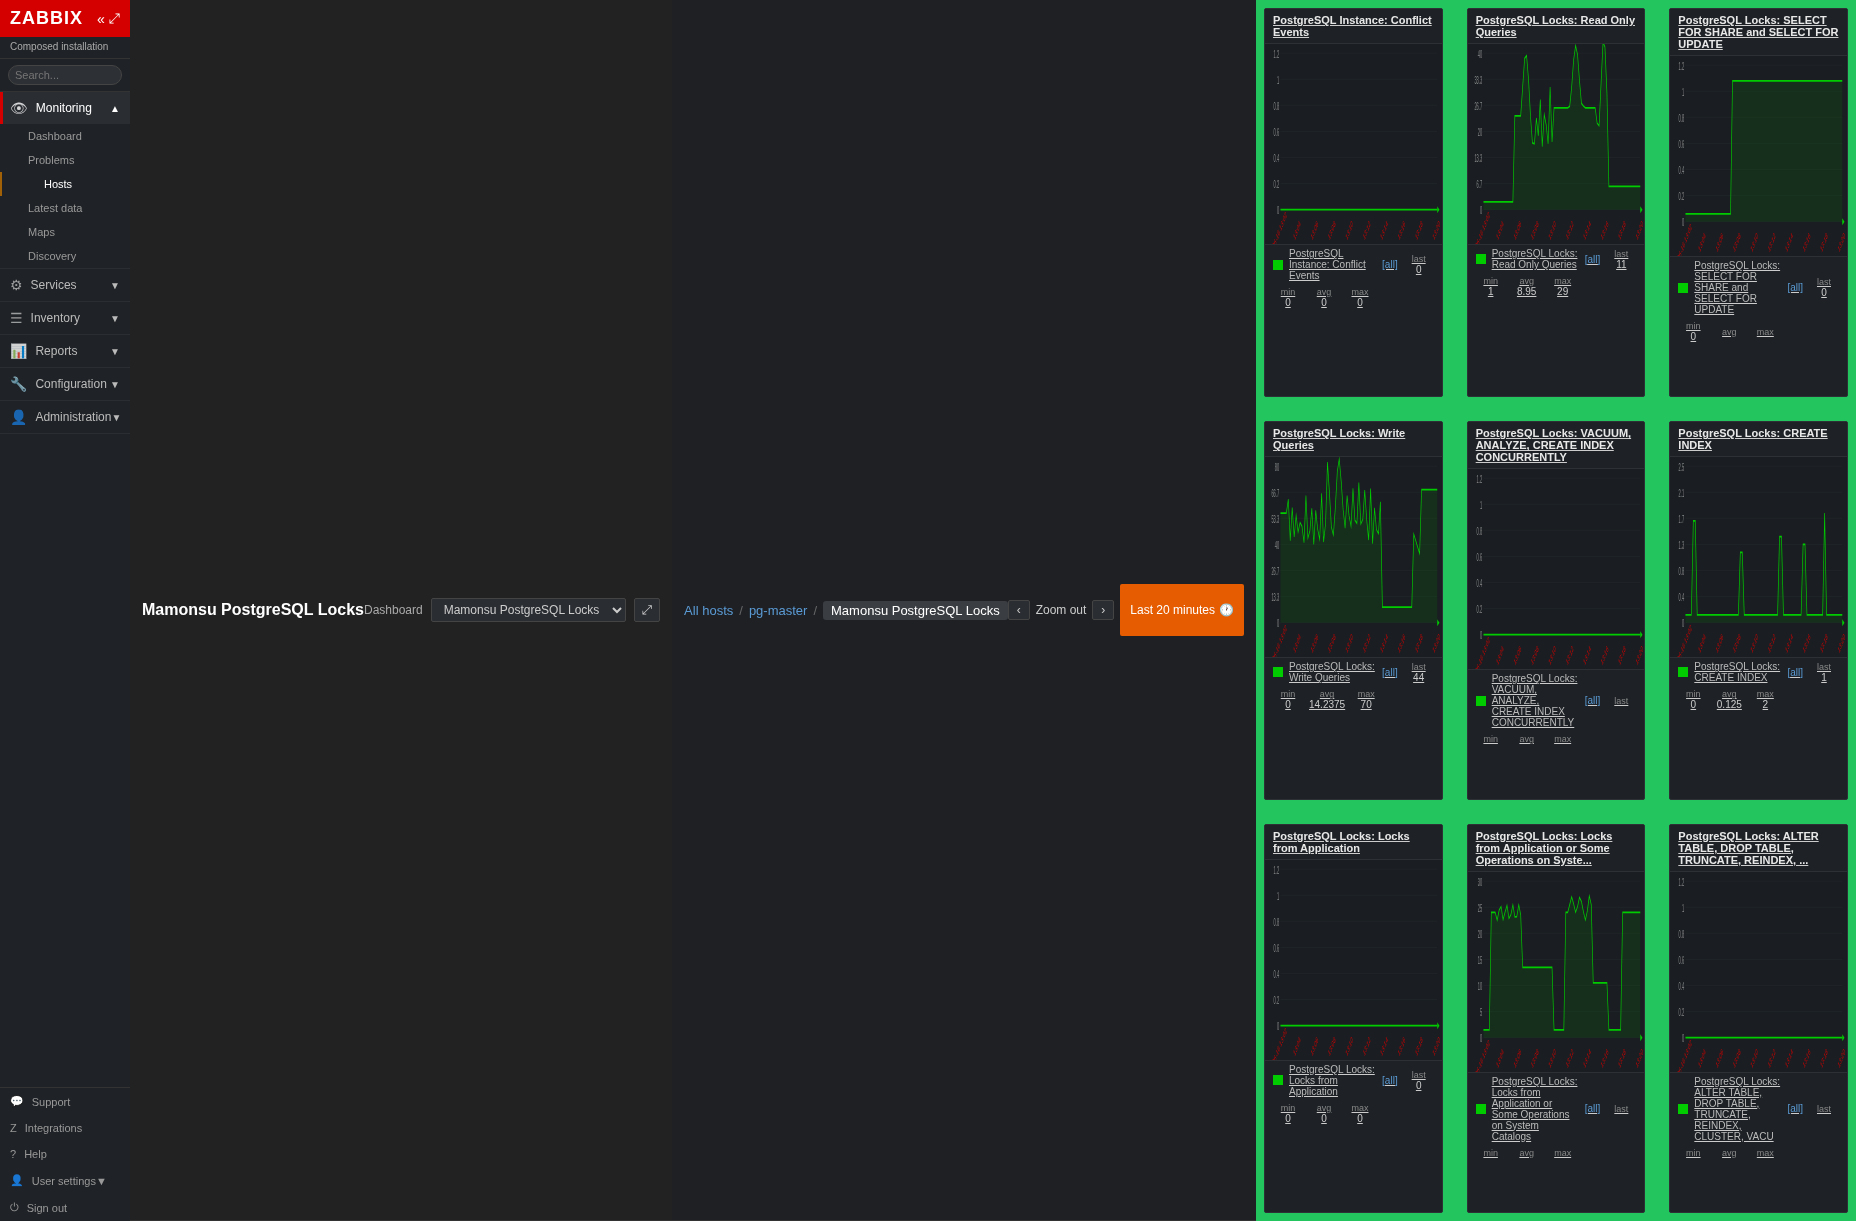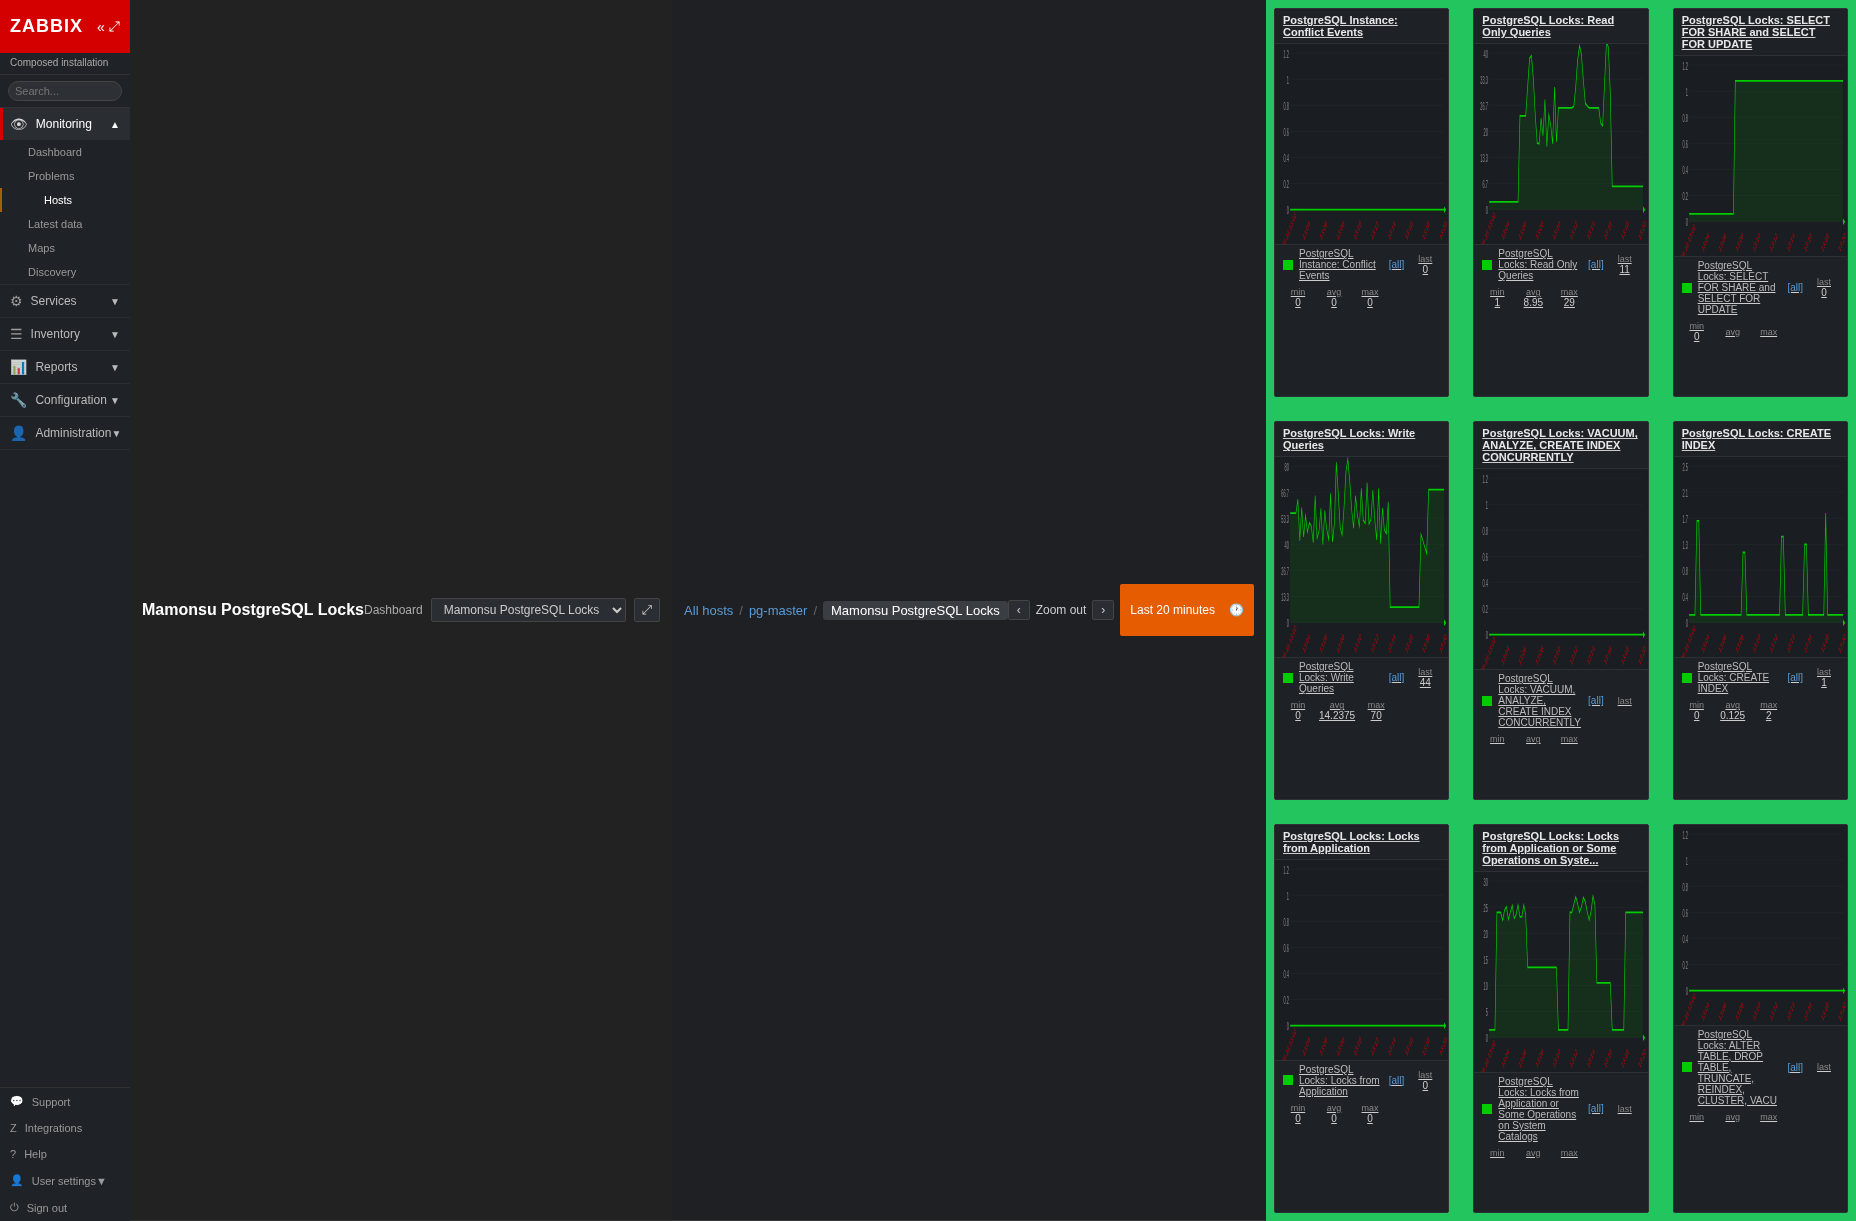--- a/index.html
+++ b/index.html
@@ -3,21 +3,21 @@
   <meta charset="utf-8">
   <style>
     * { box-sizing: border-box; margin: 0; padding: 0; }
     body { background: #1a1a1a; color: #ccc; font-family: Arial, sans-serif; font-size: 12px; overflow: hidden; height: 1221px; width: 1856px; }
 
     
     #sidebar {
       position: fixed; left: 0; top: 0; width: 130px; height: 100%; background: #1f2226; display: flex; flex-direction: column; z-index: 100;
     }
     .sidebar-logo {
-      background: #d40000; padding: 16px 10px; display: flex; align-items: center; justify-content: space-between;
+      background: #d40000; padding: 8px 10px; display: flex; align-items: center; justify-content: space-between;
     }
     .logo-text { color: #fff; font-size: 18px; font-weight: bold; letter-spacing: 1px; }
     .logo-icons { display: flex; gap: 4px; }
     .logo-icon-btn { background: none; border: none; color: #fff; cursor: pointer; font-size: 14px; }
     .sidebar-subtitle { color: #aaa; font-size: 10px; padding: 4px 10px 6px; border-bottom: 1px solid #333; }
     .sidebar-search { padding: 6px 8px; border-bottom: 1px solid #333; }
     .sidebar-search input { width: 100%; background: #2d3035; border: 1px solid #444; color: #ccc; padding: 3px 6px; border-radius: 10px; font-size: 11px; }
     .sidebar-nav { flex: 1; overflow-y: auto; }
     .nav-section { border-bottom: 1px solid #2a2d32; }
     .nav-item { display: flex; align-items: center; padding: 8px 10px; cursor: pointer; color: #bbb; font-size: 12px; position: relative; }
@@ -44,21 +44,21 @@
 
     
     .breadcrumb-bar { background: #1e2024; border-bottom: 1px solid #333; padding: 4px 12px; display: flex; align-items: center; justify-content: space-between; }
     .breadcrumb { display: flex; align-items: center; gap: 6px; font-size: 13px; }
     .breadcrumb-item { color: #5b9bd5; cursor: pointer; }
     .breadcrumb-sep { color: #666; }
     .breadcrumb-current { color: #fff; background: #3a3d42; padding: 2px 8px; border-radius: 3px; }
     .breadcrumb-nav { display: flex; align-items: center; gap: 6px; }
     .nav-btn { background: #2a2d32; border: 1px solid #444; color: #ccc; padding: 2px 8px; cursor: pointer; font-size: 12px; border-radius: 2px; }
     .zoom-label { color: #ccc; font-size: 12px; }
-    .time-btn { background: #e65c00; border: none; color: #fff; padding: 19px 10px; cursor: pointer; font-size: 12px; border-radius: 2px; display: flex; align-items: center; gap: 14px; }
+    .time-btn { background: #e65c00; border: none; color: #fff; padding: 19px 10px; cursor: pointer; font-size: 12px; border-radius: 2px; display: flex; align-items: center; gap: 4px; }
 
     
     .dashboard-grid { flex: 1; overflow-y: auto; padding: 8px; display: grid; grid-template-columns: 1fr 1fr 1fr; gap: 24px; background: #22c55e; text-decoration: underline; }
 
     
     .chart-panel { background: #1e2226; border: 1px solid #2d3035; border-radius: 2px; overflow: hidden; }
     .chart-title { color: #e8e8e8; font-size: 11px; font-weight: bold; padding: 5px 8px; border-bottom: 1px solid #2d3035; background: #1e2226; }
     .chart-area { position: relative; height: 200px; background: #1a1e22; }
     .chart-footer { padding: 3px 8px; border-top: 1px solid #2d3035; display: flex; align-items: center; gap: 6px; font-size: 10px; color: #aaa; flex-wrap: wrap; }
     .chart-legend-dot { width: 10px; height: 10px; background: #00cc00; display: inline-block; flex-shrink: 0; }
@@ -677,20 +677,21 @@
       <span class="chart-stat-value"></span>
     </span>
     <span class="chart-stat">
       <span class="chart-stat-label">max</span>
       <span class="chart-stat-value"></span>
     </span>
 
     </div>
   </div>
       <div class="chart-panel">
+    <div class="chart-title">PostgreSQL Locks: ALTER TABLE, DROP TABLE, TRUNCATE, REINDEX, ...</div>
     <div class="chart-area">
       <svg class="chart-svg" viewBox="0 0 400 175" preserveAspectRatio="none">
         <rect width="400" height="175" fill="#1a1e22"></rect>
         <text x="32" y="149" text-anchor="end" font-size="9" fill="#888">0</text>
             <line x1="35" y1="145" x2="390" y2="145" stroke="#2a2e32" stroke-width="0.5"></line>
             <text x="32" y="126.16666666666667" text-anchor="end" font-size="9" fill="#888">0.2</text>
             <line x1="35" y1="122.16666666666667" x2="390" y2="122.16666666666667" stroke="#2a2e32" stroke-width="0.5"></line>
             <text x="32" y="103.33333333333334" text-anchor="end" font-size="9" fill="#888">0.4</text>
             <line x1="35" y1="99.33333333333334" x2="390" y2="99.33333333333334" stroke="#2a2e32" stroke-width="0.5"></line>
             <text x="32" y="80.5" text-anchor="end" font-size="9" fill="#888">0.6</text>

